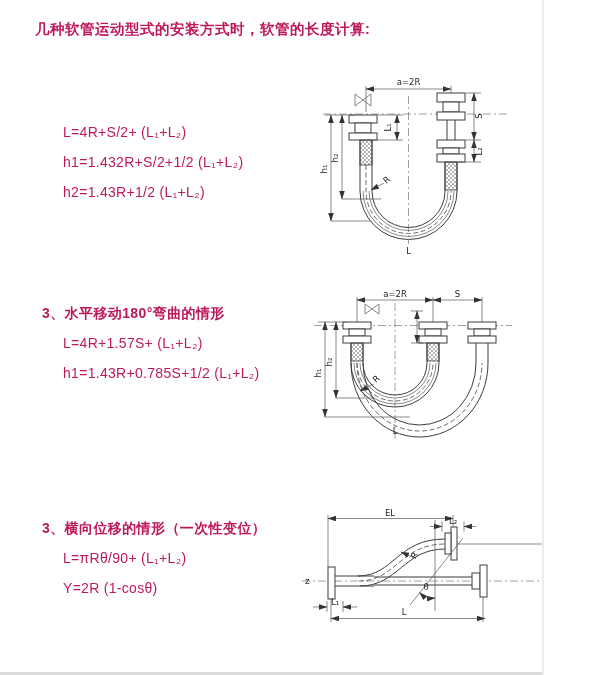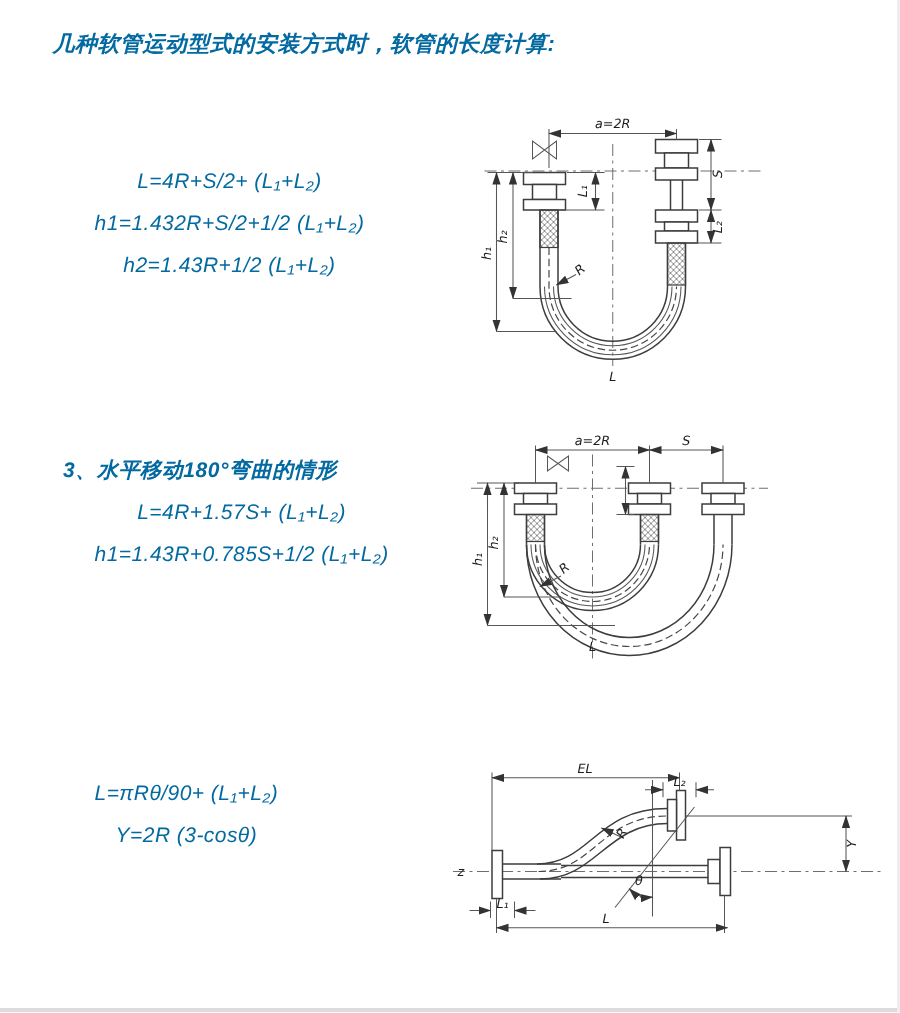--- a/index.html
+++ b/index.html
@@ -1,29 +1,29 @@
 <!DOCTYPE html>
 <html><head>
 <meta charset="utf-8">
 <style>
   html,body{margin:0;padding:0;background:#ffffff;}
   .page{
-    position:relative;width:600px;height:675px;background:#ffffff;overflow:hidden;
-    font-family:"Liberation Sans","DejaVu Sans",sans-serif;color:#0369a1;font-style:italic;
+    position:relative;width:544px;height:675px;background:#ffffff;overflow:hidden;
+    font-family:"Liberation Sans","DejaVu Sans",sans-serif;color:#be185d;
   }
   .edge-b{position:absolute;left:0;bottom:0;width:600px;height:3px;background:#dcdcdc;}
   .edge-r{position:absolute;right:0;top:0;width:2px;height:675px;background:#ededed;}
   .title{
     position:absolute;left:35px;top:20px;font-size:14.5px;font-weight:bold;
     letter-spacing:0.5px;white-space:nowrap;
   }
   .tgroup{position:absolute;left:42px;}
   .tg1{top:111px;} .tg2{top:304px;} .tg3{top:519px;}
   .heading{font-size:14px;font-weight:bold;line-height:18px;margin:0 0 10px 0;white-space:nowrap;letter-spacing:0.4px;}
-  .formula{font-size:14px;font-weight:normal;line-height:18px;margin:0 0 10px 21px;white-space:nowrap;letter-spacing:0.3px;text-align:center;}
+  .formula{font-size:14px;font-weight:normal;line-height:18px;margin:12px 0 10px 21px;white-space:nowrap;letter-spacing:0.3px;}
   .diag{position:absolute;}
   .d1{left:311px;top:66px;width:275px;height:192px;}
   .d2{left:306px;top:281px;width:288px;height:185px;}
   .d3{left:296px;top:501px;width:298px;height:150px;}
   svg{display:block;}
   svg text{font-family:"DejaVu Sans","Liberation Sans",sans-serif;font-size:8.5px;fill:#1d1d1d;}
   .ln{stroke:#3d3d3d;stroke-width:1;fill:none;}
   .tn{stroke:#565656;stroke-width:0.7;fill:none;}
   .cl{stroke:#6a6a6a;stroke-width:0.65;fill:none;stroke-dasharray:8 3 2 3;}
   .hd{stroke:#474747;stroke-width:0.8;fill:none;stroke-dasharray:5 2.5;}
@@ -42,22 +42,23 @@
     <div class="formula">h2=1.43R+1/2 (L₁+L₂)</div>
   </div>
 
   <div class="tgroup tg2">
     <div class="heading">3、水平移动180°弯曲的情形</div>
     <div class="formula">L=4R+1.57S+ (L₁+L₂)</div>
     <div class="formula">h1=1.43R+0.785S+1/2 (L₁+L₂)</div>
   </div>
 
   <div class="tgroup tg3">
+    <div class="heading">3、横向位移的情形（一次性变位）</div>
     <div class="formula">L=πRθ/90+ (L₁+L₂)</div>
-    <div class="formula">Y=2R (3-cosθ)</div>
+    <div class="formula">Y=2R (1-cosθ)</div>
   </div>
 
   <div class="diag d1">
     <svg width="275" height="192" viewBox="0 0 275 192">
       <defs>
         <pattern id="hatch" width="4" height="4" patternUnits="userSpaceOnUse">
           <path d="M0,4 L4,0 M0,0 L4,4" stroke="#5a5a5a" stroke-width="0.45"></path>
         </pattern>
         <marker id="ah" markerWidth="9" markerHeight="7" refX="8" refY="2.75" orient="auto-start-reverse" markerUnits="userSpaceOnUse">
           <path d="M0,0 L8.5,2.75 L0,5.5 Z" fill="#333"></path>

